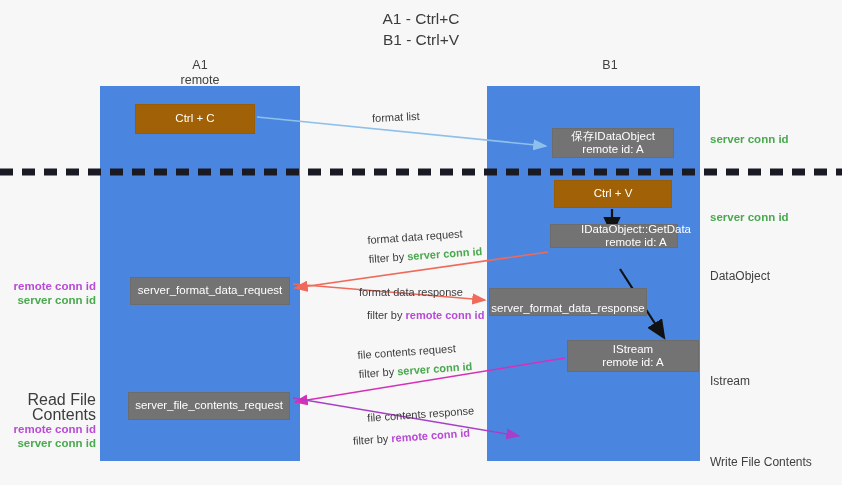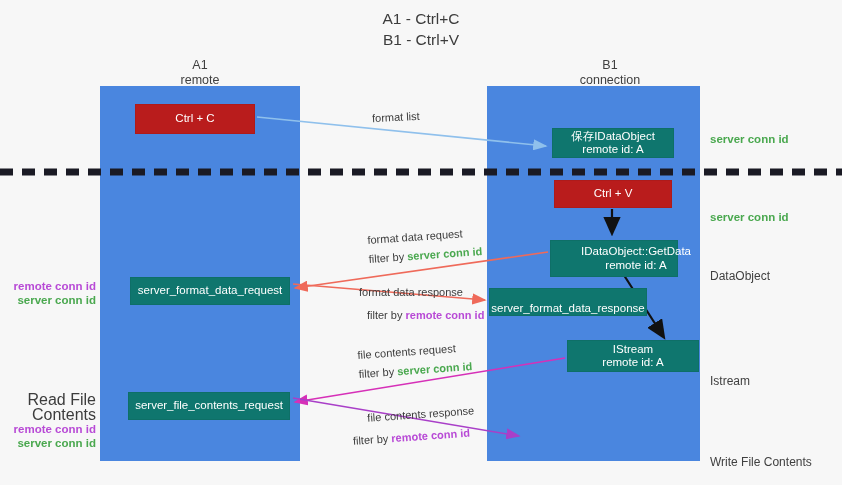--- a/index.html
+++ b/index.html
@@ -49,28 +49,28 @@
     display: flex;
     flex-direction: column;
     align-items: center;
     justify-content: center;
     text-align: center;
     color: #ffffff;
     font-size: 11.5px;
     line-height: 13.5px;
     border: 1px solid rgba(0,0,0,0.06);
   }
-  .node.green  { background: #b91c1c; }
-  .node.orange { background: #0f766e; }
+  .node.green  { background: #a16207; }
+  .node.orange { background: #737373; }
   .node .l2 { font-weight: normal; }
 
   #n-ctrlc  { left: 135px; top: 104px; width: 120px; height: 30px; }
   #n-save   { left: 552px; top: 128px; width: 122px; height: 30px; }
   #n-ctrlv  { left: 554px; top: 180px; width: 118px; height: 28px; }
-  #n-getdata{ left: 550px; top: 240px; width: 128px; height: 37px; padding-left: 44px; }
+  #n-getdata{ left: 550px; top: 224px; width: 128px; height: 24px; padding-left: 44px; }
   #n-fdreq   { left: 130px; top: 277px; width: 160px; height: 28px; }
   #n-fdresp  { left: 489px; top: 288px; width: 158px; height: 28px; justify-content: flex-end; }
   #n-istream { left: 567px; top: 340px; width: 132px; height: 32px; }
   #n-fcreq   { left: 128px; top: 392px; width: 162px; height: 28px; }
   #n-fcresp  { left: 523px; top: 424px; width: 162px; height: 28px; }
 
   
   .side {
     font-size: 11.5px;
     line-height: 14px;
@@ -163,21 +163,20 @@
     <div>A1 - Ctrl+C</div>
     <div>B1 - Ctrl+V</div>
   </div>
 
   <div class="abs col-head" id="head-a1">
     <div>A1</div>
     <div>remote</div>
   </div>
   <div class="abs col-head" id="head-b1">
     <div>B1</div>
-    <div>connection</div>
   </div>
 
   <div class="abs node green" id="n-ctrlc">
     <span>Ctrl + C</span>
   </div>
 
   <div class="abs node orange" id="n-save">
     <span>保存IDataObject</span>
     <span class="l2">remote id: A</span>
   </div>

